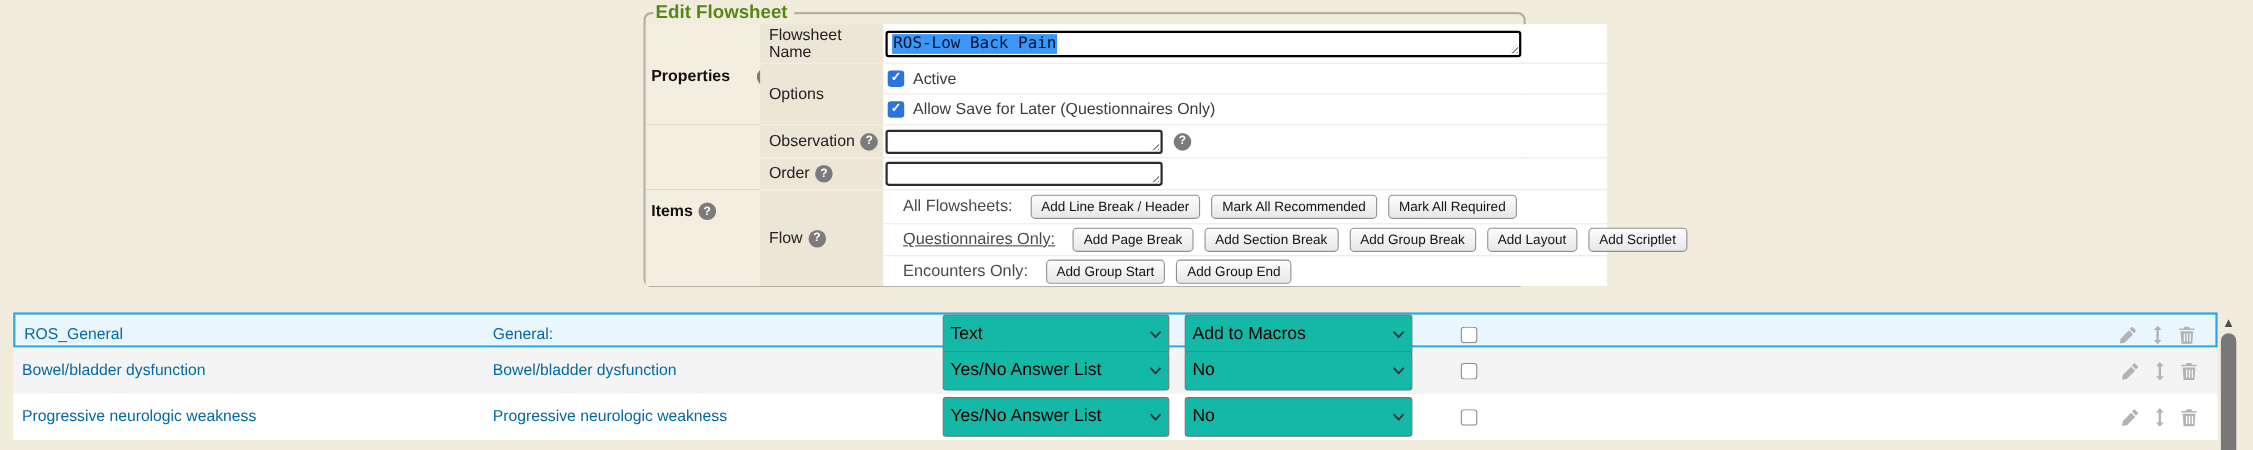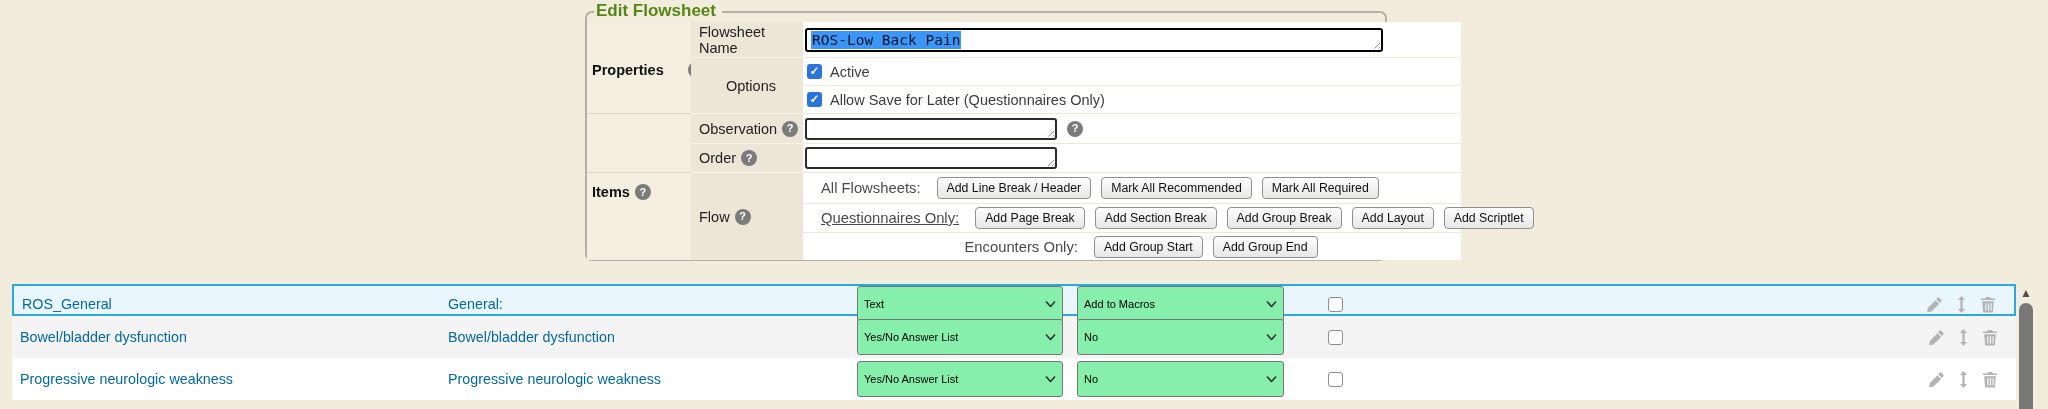--- a/index.html
+++ b/index.html
@@ -16,33 +16,33 @@
   .legend{position:absolute;top:-12px;left:7px;background:var(--c-beige);padding:0 6px 0 2px;font-size:17px;font-weight:bold;color:var(--c-green);white-space:nowrap;}
   .form-grid{display:grid;margin-top:9px;height:238px;
     grid-template-columns:104px 112px 658px;
     grid-template-rows:36px 28px 28px 30px 29px 31px 29px 27px;}
   .gcell{background:var(--c-groupcol);padding:4px 2px 0 5px;font-weight:bold;font-size:14.5px;color:#111;display:flex;align-items:center;gap:5px;}
   .gcell.props{grid-column:1;grid-row:1/4;border-bottom:1px solid #DAD5C4;gap:24px;}
   .gcell.gempty{grid-column:1;grid-row:4/6;border-bottom:1px solid #DAD5C4;}
   .gcell.gitems{grid-column:1;grid-row:6/9;align-items:flex-start;padding-top:11px;}
   .lcell{background:var(--c-labelcol);padding-left:8px;font-size:14.5px;color:#222;display:flex;align-items:center;gap:5px;border-bottom:1px solid #F6F3E8;}
   .lc-name{grid-column:2;grid-row:1;}
-  .lc-options{grid-column:2;grid-row:2/4;justify-content:center;}
+  .lc-options{grid-column:2;grid-row:2/4;}
   .lc-obs{grid-column:2;grid-row:4;}
   .lc-order{grid-column:2;grid-row:5;}
   .lc-flow{grid-column:2;grid-row:6/9;border-bottom:none;}
   .ccell{background:#fff;display:flex;align-items:center;border-bottom:1px solid #EDE8D9;padding-left:2px;}
   .cc-name{grid-column:3;grid-row:1;}
   .cc-active{grid-column:3;grid-row:2;}
   .cc-save{grid-column:3;grid-row:3;}
   .cc-obs{grid-column:3;grid-row:4;gap:10px;}
   .cc-order{grid-column:3;grid-row:5;}
   .cc-allfs{grid-column:3;grid-row:6;}
   .cc-q{grid-column:3;grid-row:7;}
-  .cc-enc{grid-column:3;grid-row:8;border-bottom:none;justify-content:center;}
+  .cc-enc{grid-column:3;grid-row:8;border-bottom:none;}
 
   .help{width:16px;height:16px;min-width:16px;border-radius:50%;background:#7B7B7B;color:#fff;font-size:11px;font-weight:bold;display:inline-flex;align-items:center;justify-content:center;line-height:1;}
   .ta{position:relative;background:#fff;border:2px solid #2B2B2B;border-radius:3px;height:24px;display:flex;align-items:center;padding:0 4px;overflow:hidden;}
   .ta.focused{border-color:#000;}
   .ta .grip{position:absolute;right:1px;bottom:1px;width:9px;height:9px;background:repeating-linear-gradient(135deg,transparent 0 2px,#8F8F8F 2px 3px);clip-path:polygon(100% 0,100% 100%,0 100%);}
   .ta-name{width:578px;}
   .ta-small{width:252px;height:22px;}
   .name-value{font-family:"DejaVu Sans Mono",monospace;font-size:14.5px;background:var(--c-sel);color:#00122e;padding:1px 1px;white-space:nowrap;}
   .cb{width:15px;height:15px;min-width:15px;border-radius:3px;display:inline-flex;align-items:center;justify-content:center;}
   .cb.checked{background:var(--c-cb);color:#fff;font-size:11.5px;font-weight:bold;line-height:1;}
@@ -62,21 +62,21 @@
   .th{padding-left:8px;white-space:nowrap;}
   .th.c{padding-left:0;text-align:center;}
   .trow{display:grid;align-items:center;background:#fff;
     grid-template-columns:428px 410px 220px 222px 86px 86px 146px 150px 150px 106px;}
   .trow.selected{height:32px;background:var(--c-rowsel);border:2px solid var(--c-accent);
     grid-template-columns:426px 410px 220px 222px 86px 86px 146px 150px 150px 102px;}
   .trow.r2{height:42px;background:#F4F4F4;}
   .trow.r3{height:42px;background:#FFFFFF;}
   .td{padding-left:8px;font-size:14.3px;color:#0369a1;white-space:nowrap;overflow:hidden;}
   .td.c{padding-left:0;display:flex;justify-content:center;}
-  .sel{position:relative;margin-left:7px;height:36px;background:#86efac;border:1px solid #767676;border-radius:3px;display:flex;align-items:center;padding:0 20px 0 6px;font-size:11px;color:#000;cursor:pointer;}
+  .sel{position:relative;margin-left:7px;height:36px;background:#14b8a6;border:1px solid #767676;border-radius:3px;display:flex;align-items:center;padding:0 20px 0 6px;font-size:16px;color:#000;cursor:pointer;}
   .sel.w1{width:206px;}
   .sel.w2{width:207px;}
   .sel svg{position:absolute;right:6px;top:50%;transform:translateY(-50%);}
   .acticons{display:flex;justify-content:center;align-items:center;gap:13px;}
   .acticons svg{display:block;cursor:pointer;}
 
   
   .sb-up{position:absolute;left:2018px;top:287px;width:16px;text-align:center;font-size:12px;color:#4F4F4F;cursor:pointer;line-height:1;}
   .sb-thumb{position:absolute;left:2019px;top:303px;width:14px;height:106px;background:#787878;border-radius:7px 7px 0 0;cursor:pointer;}
 </style>

